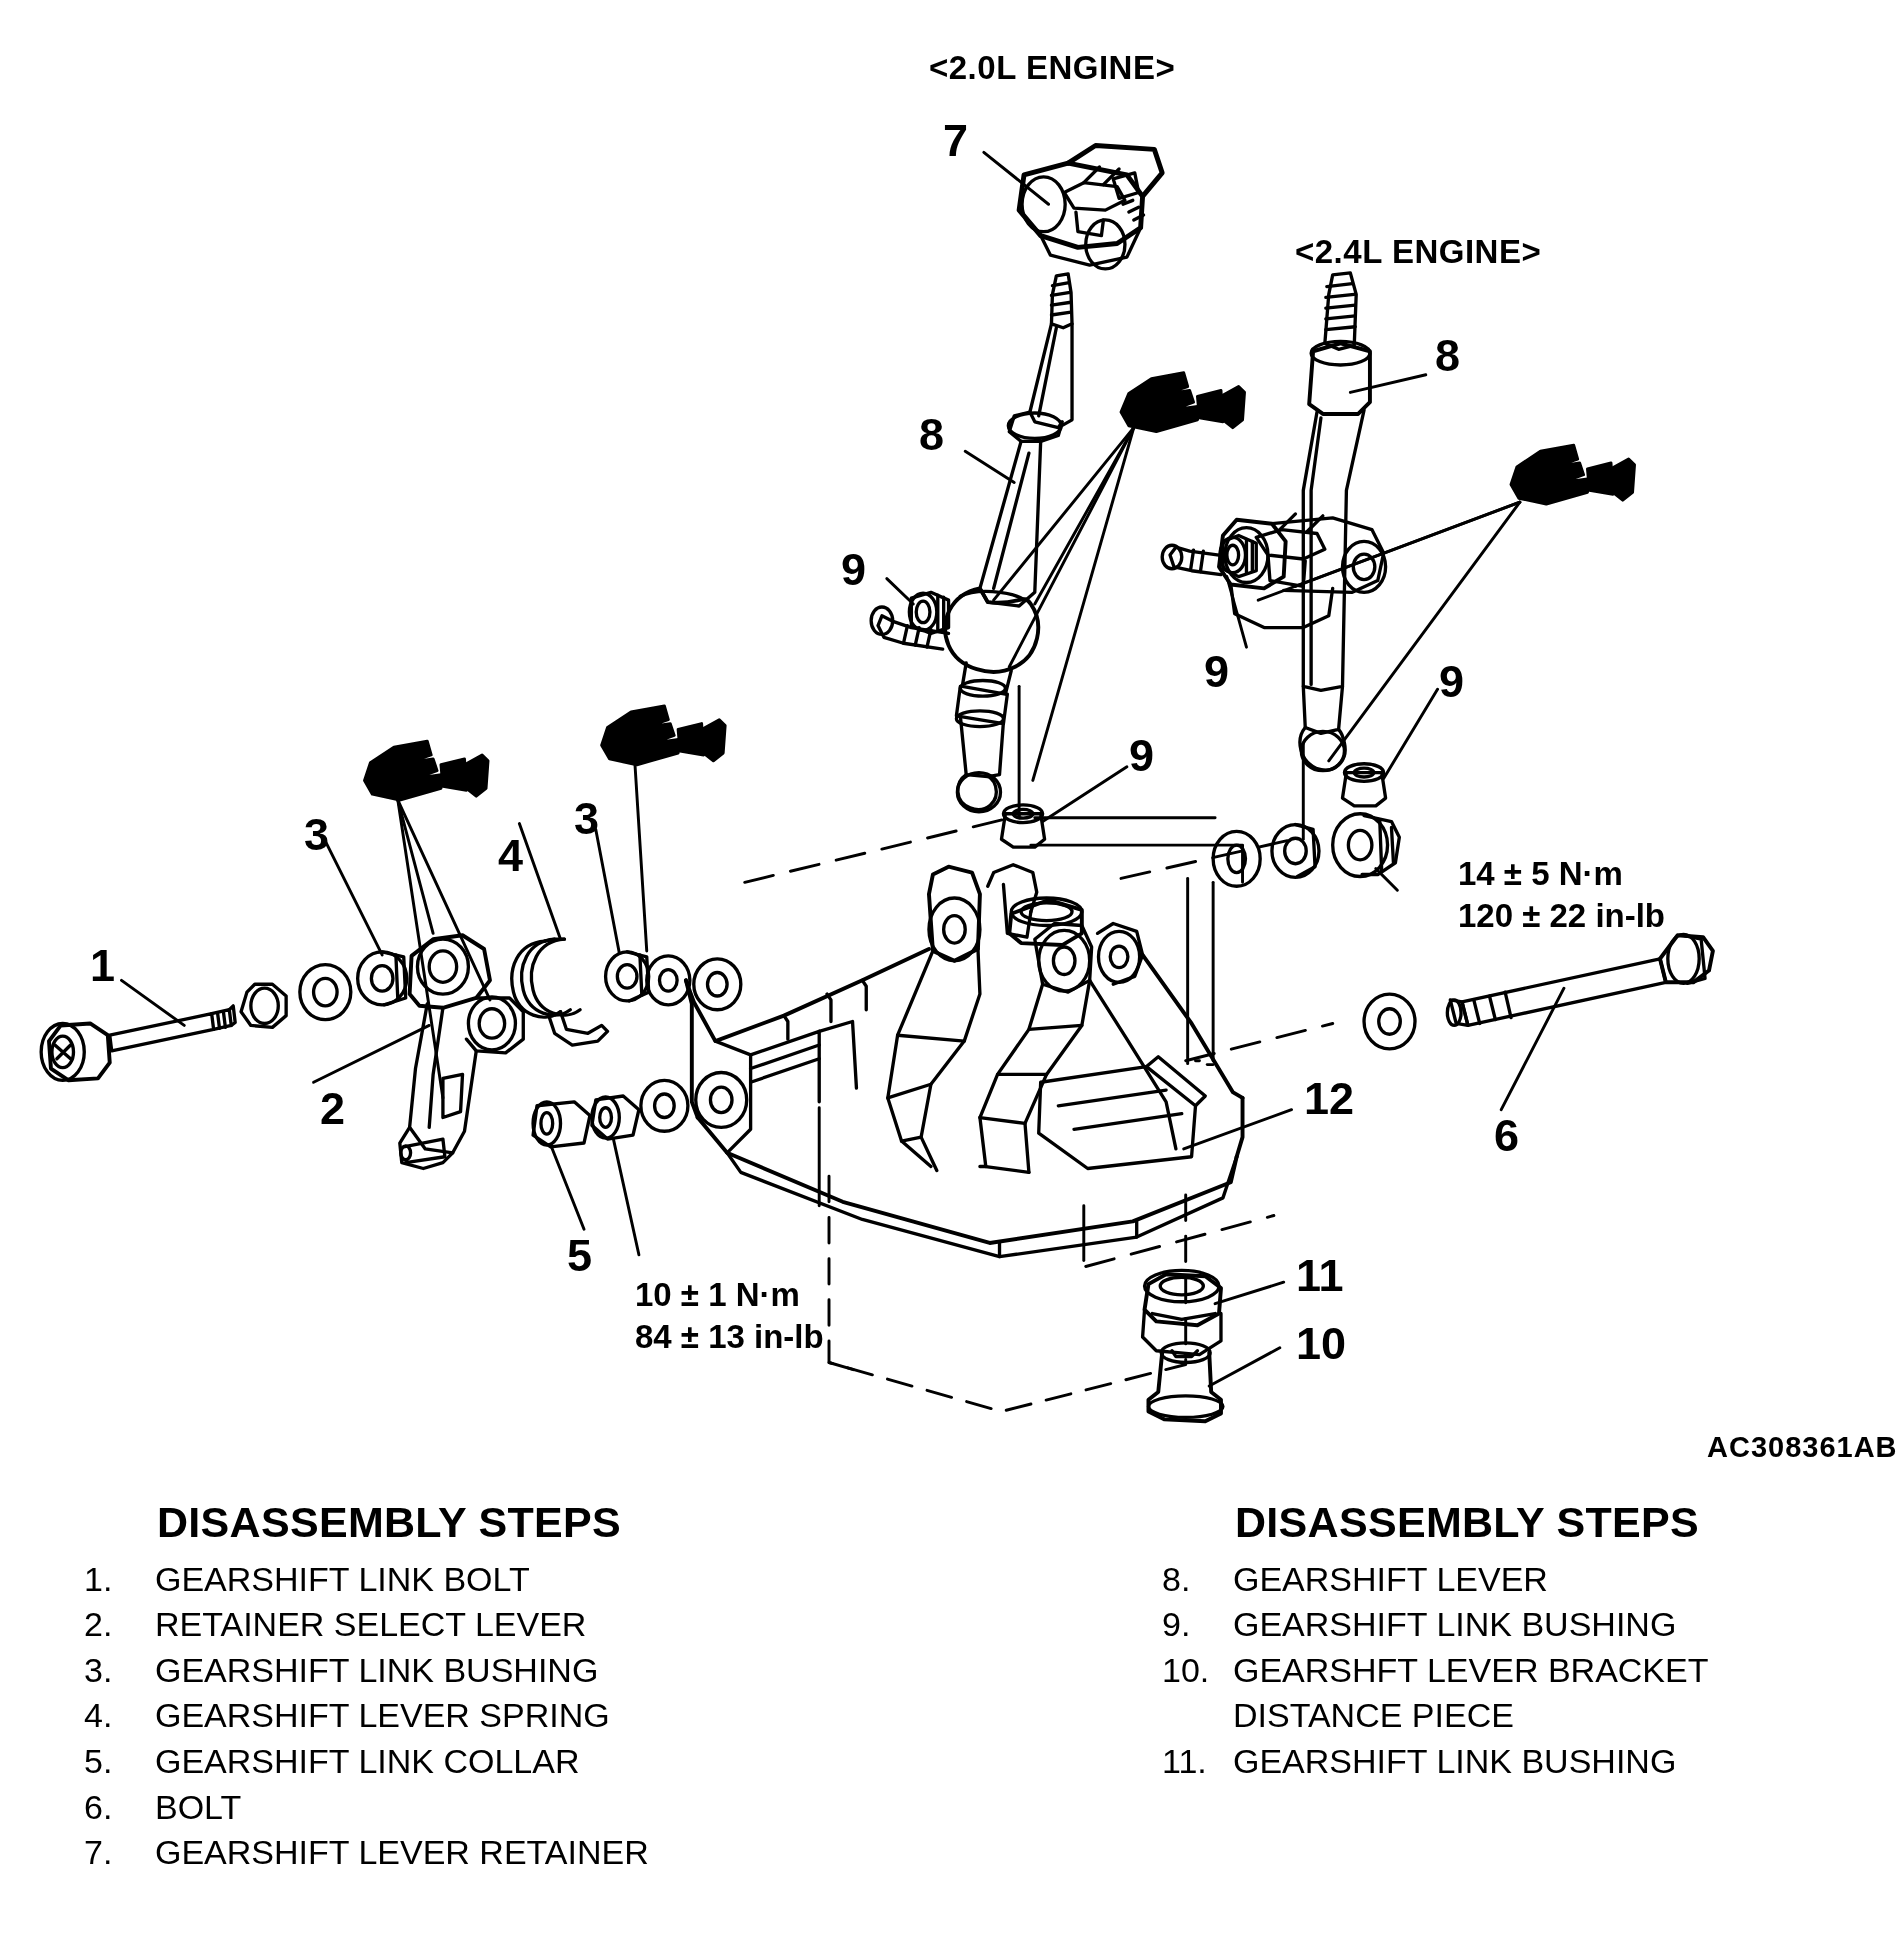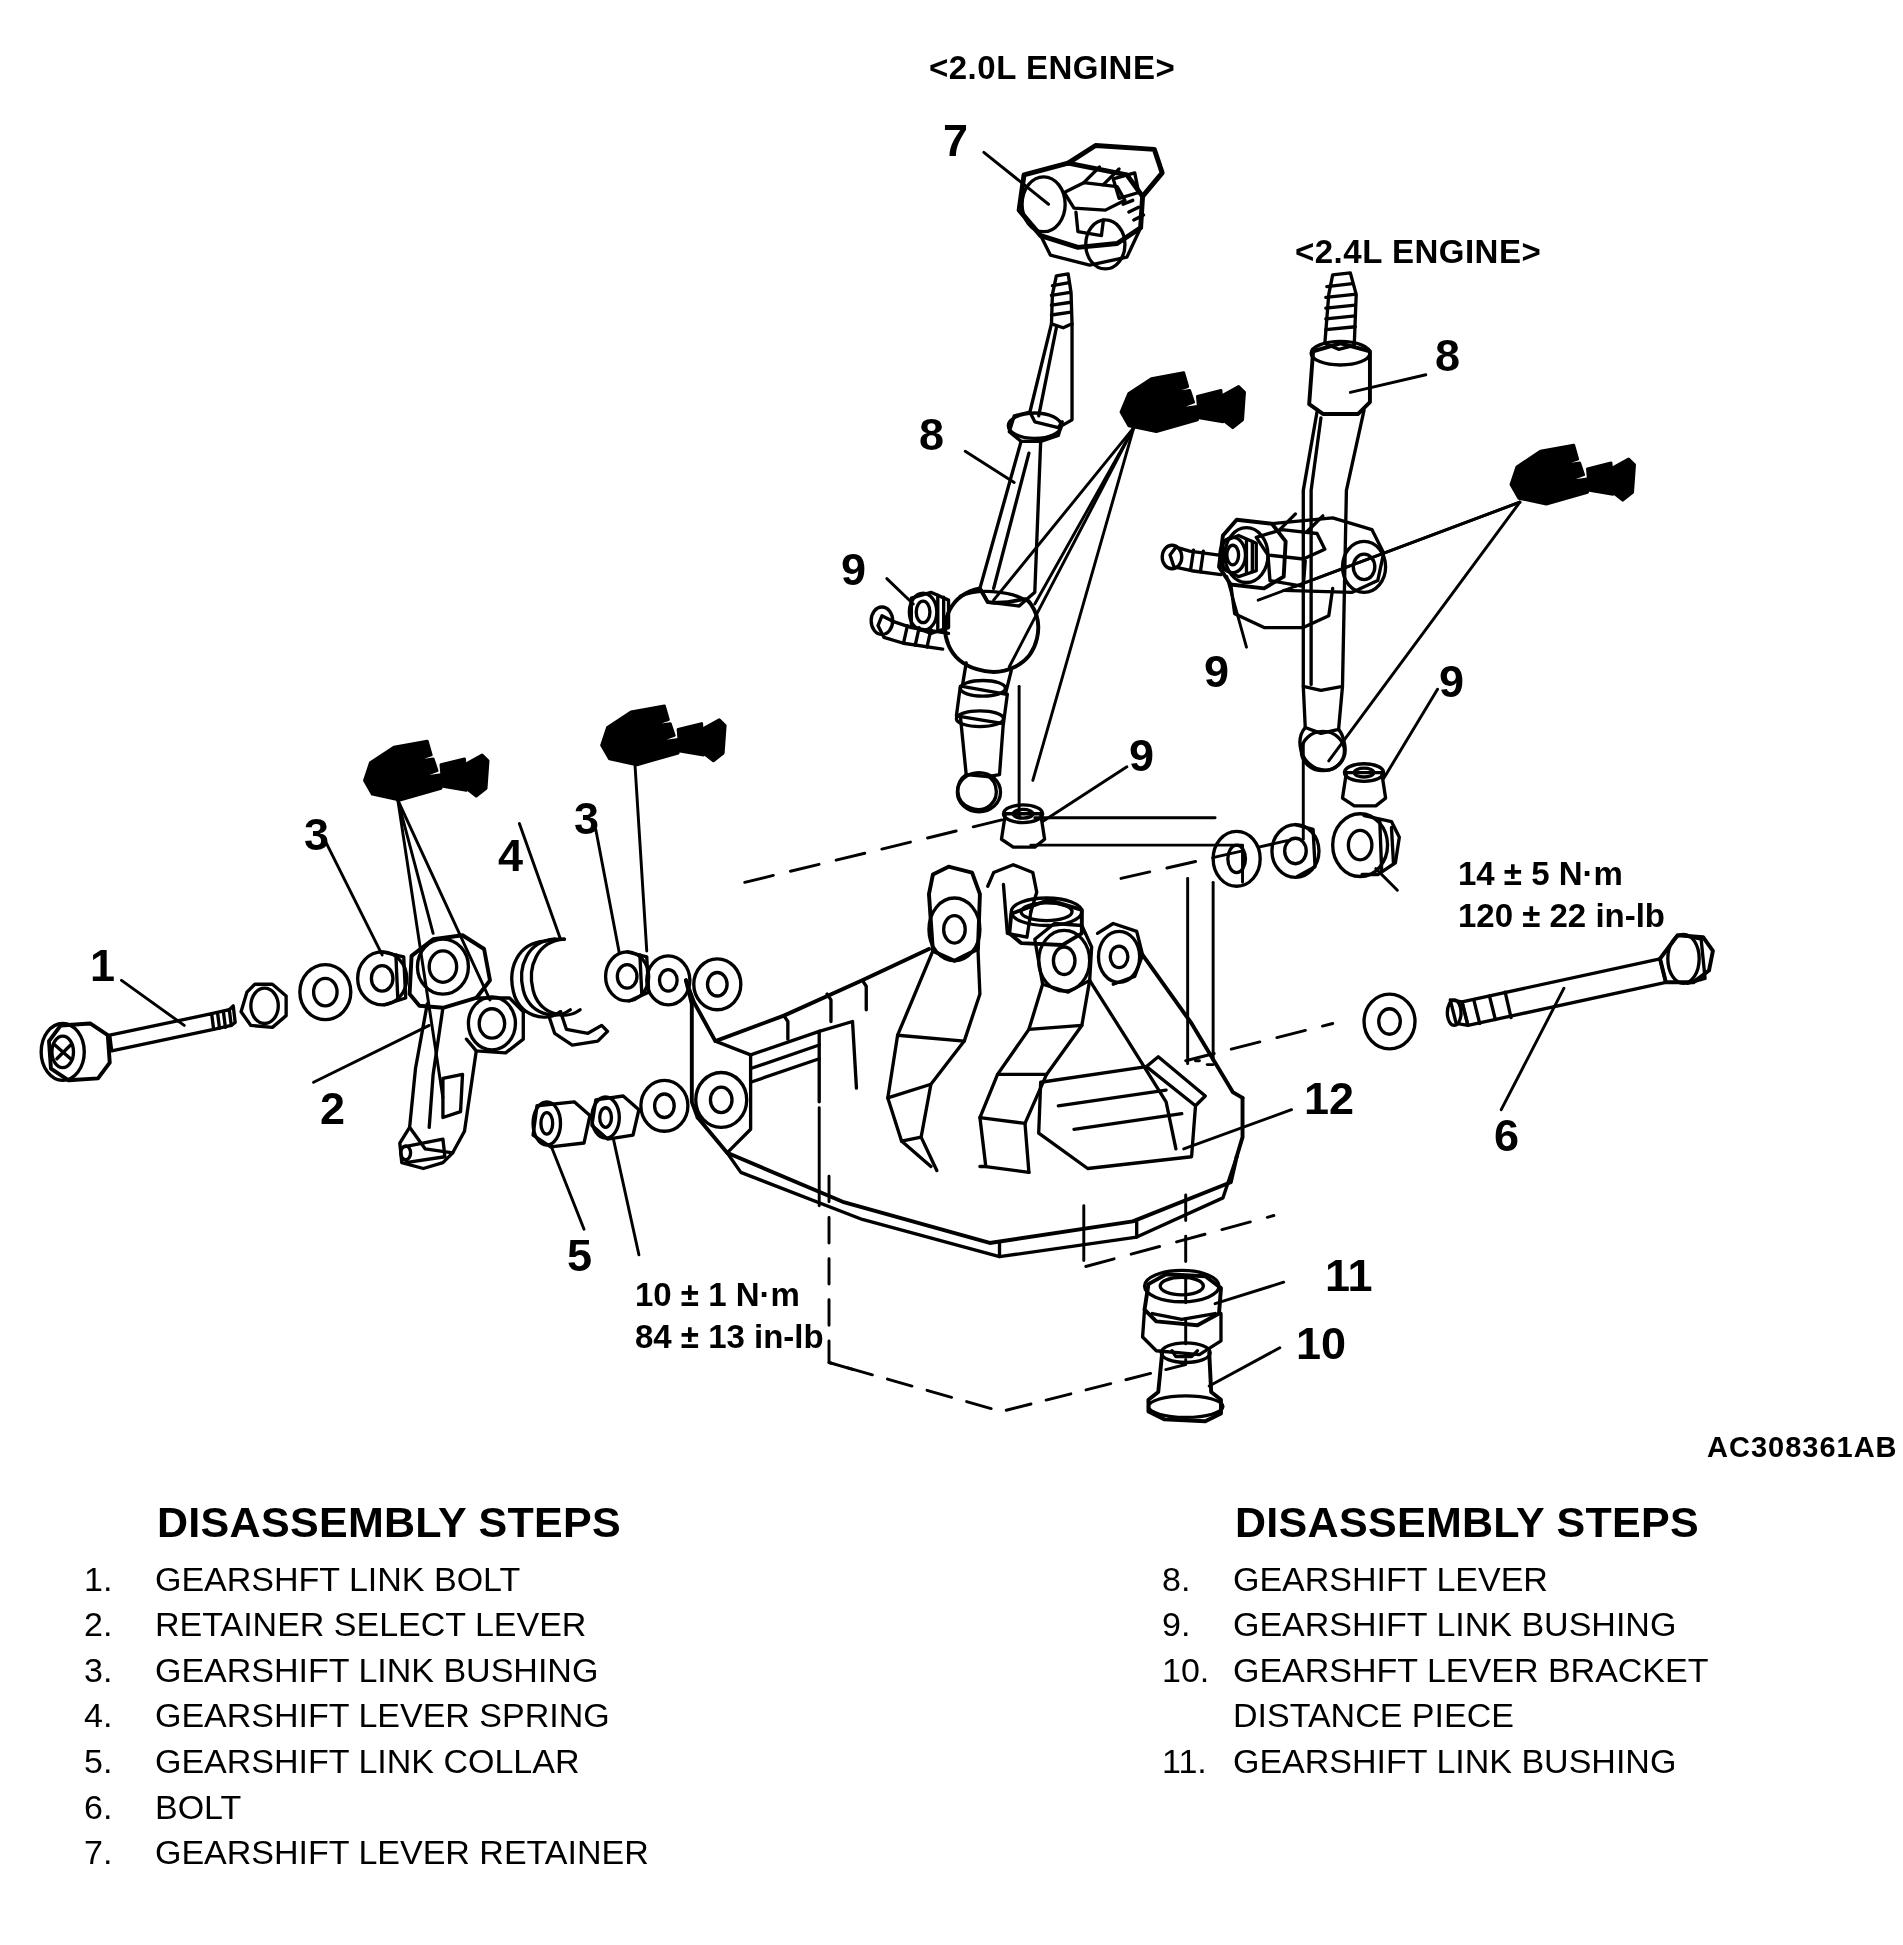--- a/index.html
+++ b/index.html
@@ -485,41 +485,41 @@
   <div class="lbl num" style="left:1439px; top:659px;">9</div>
 
   <div class="lbl num" style="left:90px;  top:943px;">1</div>
   <div class="lbl num" style="left:320px; top:1086px;">2</div>
   <div class="lbl num" style="left:304px; top:812px;">3</div>
   <div class="lbl num" style="left:574px; top:796px;">3</div>
   <div class="lbl num" style="left:498px; top:833px;">4</div>
   <div class="lbl num" style="left:567px; top:1233px;">5</div>
   <div class="lbl num" style="left:1494px; top:1113px;">6</div>
   <div class="lbl num" style="left:1296px; top:1321px;">10</div>
-  <div class="lbl num" style="left:1296px; top:1253px;margin-left:29px;">11</div>
+  <div class="lbl num" style="left:1296px; top:1253px;">11</div>
   <div class="lbl num" style="left:1304px; top:1076px;">12</div>
 
   <div class="lbl torque" style="left:1458px; top:853px;">
     <div>14 ± 5 N·m</div>
     <div>120 ± 22 in-lb</div>
   </div>
 
   <div class="lbl torque" style="left:635px; top:1274px;">
     <div>10 ± 1 N·m</div>
     <div>84 ± 13 in-lb</div>
   </div>
 
   <div class="lbl drawcode" style="left:1707px; top:1433px;">AC308361AB</div>
 
   <div class="steps-block" style="left:84px; top:1498px; width:725px;">
     <div class="steps-title" style="padding-left:73px;">DISASSEMBLY STEPS</div>
 
     <div class="step-row">
       <span class="step-num">1.</span>
-      <span class="step-txt">GEARSHFT LINK BOLT</span>
+      <span class="step-txt">GEARSHIFT LINK BOLT</span>
     </div>
     <div class="step-row">
       <span class="step-num">2.</span>
       <span class="step-txt">RETAINER SELECT LEVER</span>
     </div>
     <div class="step-row">
       <span class="step-num">3.</span>
       <span class="step-txt">GEARSHIFT LINK BUSHING</span>
     </div>
     <div class="step-row">

